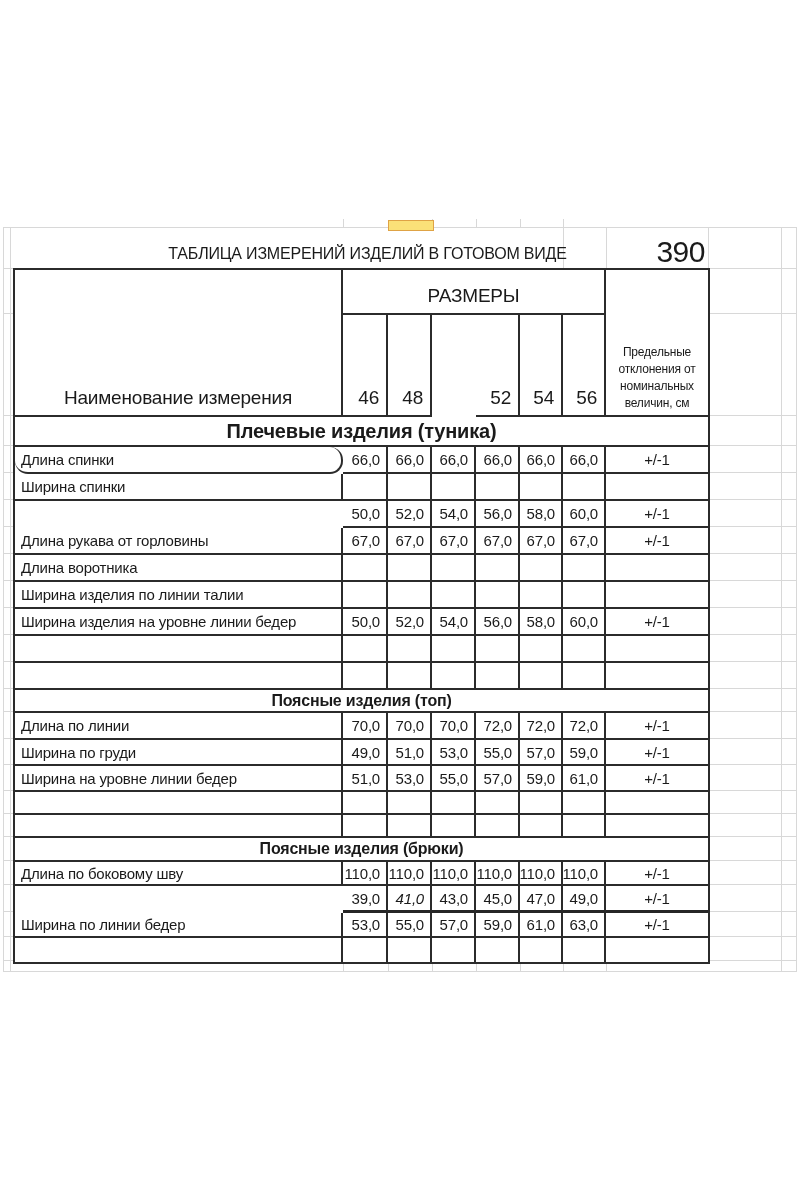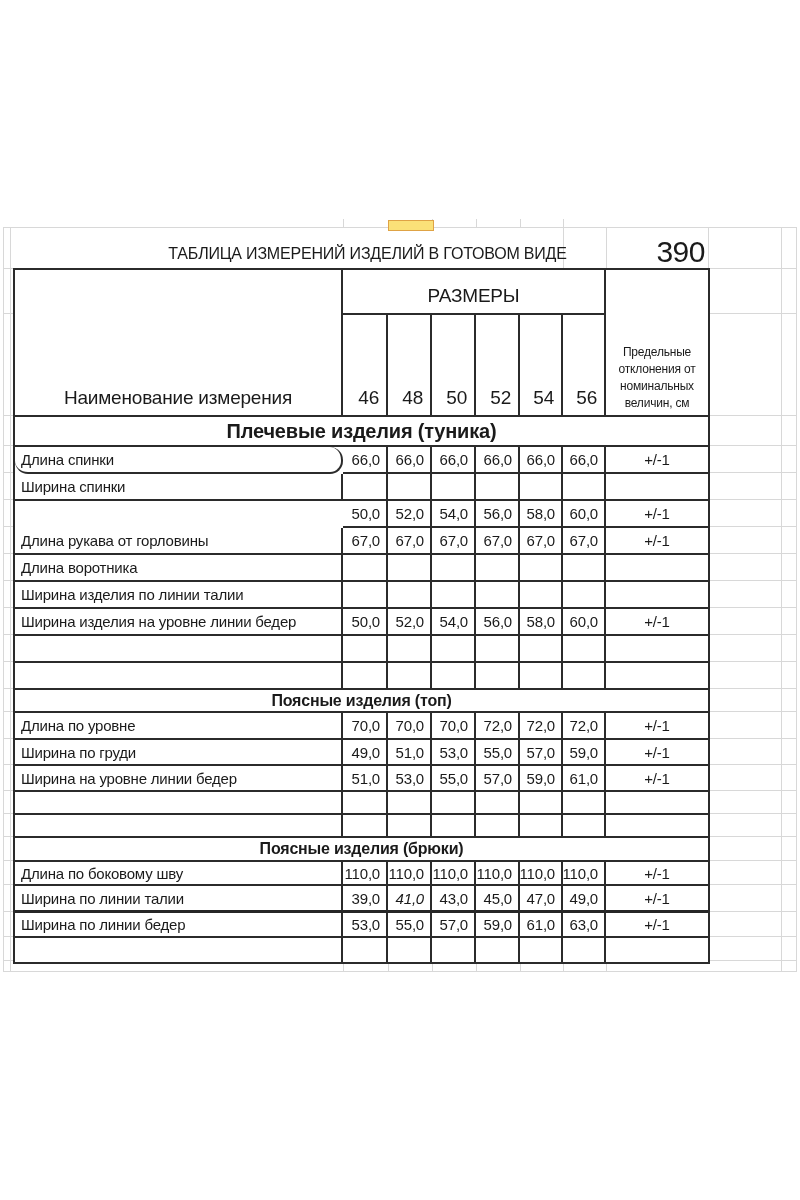--- a/index.html
+++ b/index.html
@@ -134,21 +134,20 @@
 
   <div class="mtable" id="mtable" style="grid-template-rows: 45px 102px 30px 27px 27px 27px 27px 27px 27px 27px 27px 27px 23px 27px 26px 26px 23px 23px 24px 24px 27px 25px 24px;">
       <div class="cell name-head br bb" style="grid-area: 1 / 1 / 3;">Наименование измерения</div>
       <div class="cell tol-head bb" style="grid-area: 1 / 8 / 3;">Предельные
 отклонения от
 номинальных
 величин, см</div>
       <div class="cell sizes-head br bb" style="grid-area: 1 / 2 / auto / 8;">РАЗМЕРЫ</div>
       <div class="cell size-col br bb" style="grid-area: 2 / 2;">46</div>
       <div class="cell size-col br bb" style="grid-area: 2 / 3;">48</div>
-      <div class="cell size-col br bb" style="grid-area: 2 / 4;">50</div>
       <div class="cell size-col br bb" style="grid-area: 2 / 5;">52</div>
       <div class="cell size-col br bb" style="grid-area: 2 / 6;">54</div>
       <div class="cell size-col br bb" style="grid-area: 2 / 7;">56</div>
       <div class="cell sec-head bb large" style="grid-area: 3 / 1 / auto / 9;">Плечевые изделия (туника)</div>
       <div class="cell lbl br bb" style="grid-area: 4 / 1; border-radius: 13px;">Длина спинки</div>
       <div class="cell val br bb" style="grid-area: 4 / 2;">66,0</div>
       <div class="cell val br bb" style="grid-area: 4 / 3;">66,0</div>
       <div class="cell val br bb" style="grid-area: 4 / 4;">66,0</div>
       <div class="cell val br bb" style="grid-area: 4 / 5;">66,0</div>
       <div class="cell val br bb" style="grid-area: 4 / 6;">66,0</div>
@@ -211,21 +210,21 @@
       <div class="cell tol bb" style="grid-area: 11 / 8;"></div>
       <div class="cell lbl br bb" style="grid-area: 12 / 1;"></div>
       <div class="cell val br bb" style="grid-area: 12 / 2;"></div>
       <div class="cell val br bb" style="grid-area: 12 / 3;"></div>
       <div class="cell val br bb" style="grid-area: 12 / 4;"></div>
       <div class="cell val br bb" style="grid-area: 12 / 5;"></div>
       <div class="cell val br bb" style="grid-area: 12 / 6;"></div>
       <div class="cell val br bb" style="grid-area: 12 / 7;"></div>
       <div class="cell tol bb" style="grid-area: 12 / 8;"></div>
       <div class="cell sec-head bb" style="grid-area: 13 / 1 / auto / 9;">Поясные изделия (топ)</div>
-      <div class="cell lbl br bb" style="grid-area: 14 / 1;">Длина по уровне</div>
+      <div class="cell lbl br bb" style="grid-area: 14 / 1;">Длина по линии</div>
       <div class="cell val br bb" style="grid-area: 14 / 2;">70,0</div>
       <div class="cell val br bb" style="grid-area: 14 / 3;">70,0</div>
       <div class="cell val br bb" style="grid-area: 14 / 4;">70,0</div>
       <div class="cell val br bb" style="grid-area: 14 / 5;">72,0</div>
       <div class="cell val br bb" style="grid-area: 14 / 6;">72,0</div>
       <div class="cell val br bb" style="grid-area: 14 / 7;">72,0</div>
       <div class="cell tol bb" style="grid-area: 14 / 8;">+/-1</div>
       <div class="cell lbl br bb" style="grid-area: 15 / 1;">Ширина по груди</div>
       <div class="cell val br bb" style="grid-area: 15 / 2;">49,0</div>
       <div class="cell val br bb" style="grid-area: 15 / 3;">51,0</div>
@@ -260,21 +259,20 @@
       <div class="cell tol bb" style="grid-area: 18 / 8;"></div>
       <div class="cell sec-head bb" style="grid-area: 19 / 1 / auto / 9;">Поясные изделия (брюки)</div>
       <div class="cell lbl br bb" style="grid-area: 20 / 1;">Длина по боковому шву</div>
       <div class="cell val br bb" style="grid-area: 20 / 2;">110,0</div>
       <div class="cell val br bb" style="grid-area: 20 / 3;">110,0</div>
       <div class="cell val br bb" style="grid-area: 20 / 4;">110,0</div>
       <div class="cell val br bb" style="grid-area: 20 / 5;">110,0</div>
       <div class="cell val br bb" style="grid-area: 20 / 6;">110,0</div>
       <div class="cell val br bb" style="grid-area: 20 / 7;">110,0</div>
       <div class="cell tol bb" style="grid-area: 20 / 8;">+/-1</div>
-      <div class="cell lbl br bb-thick" style="grid-area: 21 / 1;">Ширина по линии талии</div>
       <div class="cell val br bb-thick" style="grid-area: 21 / 2;">39,0</div>
       <div class="cell val br bb-thick" style="grid-area: 21 / 3; font-style: italic;">41,0</div>
       <div class="cell val br bb-thick" style="grid-area: 21 / 4;">43,0</div>
       <div class="cell val br bb-thick" style="grid-area: 21 / 5;">45,0</div>
       <div class="cell val br bb-thick" style="grid-area: 21 / 6;">47,0</div>
       <div class="cell val br bb-thick" style="grid-area: 21 / 7;">49,0</div>
       <div class="cell tol bb-thick" style="grid-area: 21 / 8;">+/-1</div>
       <div class="cell lbl br bb" style="grid-area: 22 / 1;">Ширина по линии бедер</div>
       <div class="cell val br bb" style="grid-area: 22 / 2;">53,0</div>
       <div class="cell val br bb" style="grid-area: 22 / 3;">55,0</div>

